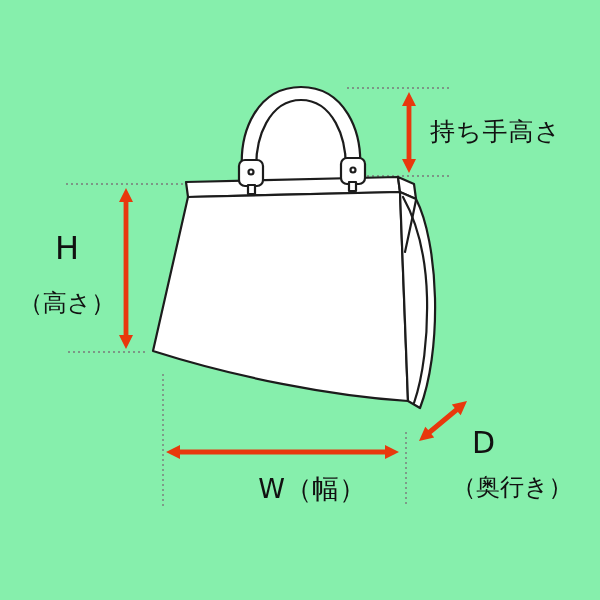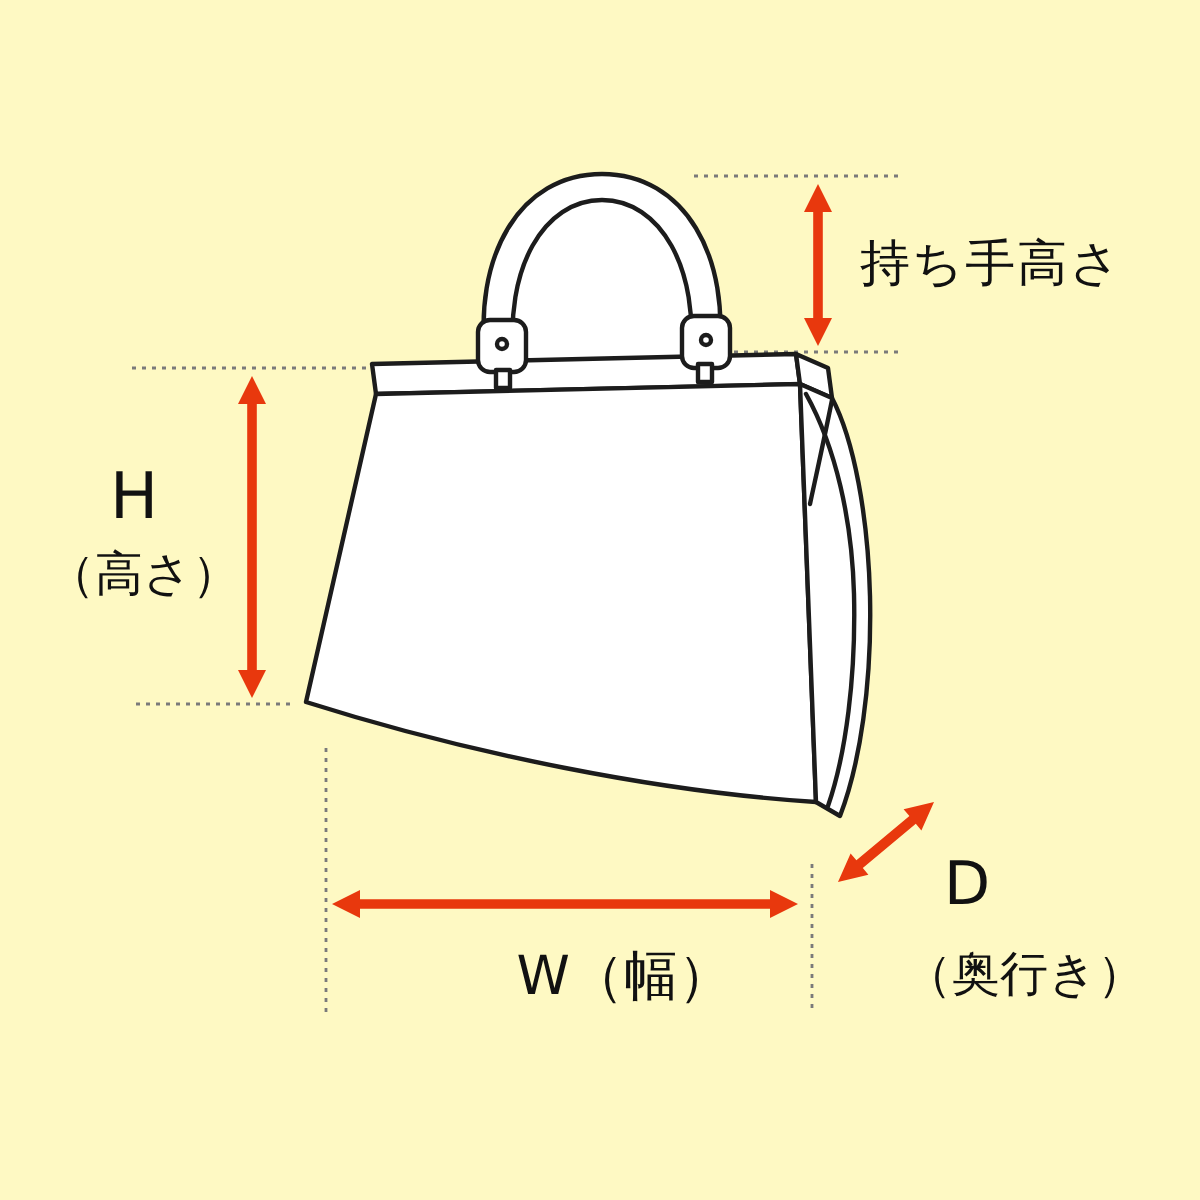--- a/index.html
+++ b/index.html
@@ -4,21 +4,21 @@
 <style>
   html, body {
     margin: 0;
     padding: 0;
     background: #ffffff;
   }
   .stage {
     position: relative;
     width: 600px;
     height: 600px;
-    background: #fef9c3;
+    background: #86efac;
     overflow: hidden;
     font-family: "DejaVu Sans", "Liberation Sans", sans-serif;
     color: #111111;
   }
   .stage svg {
     position: absolute;
     left: 0;
     top: 0;
   }
   .label {
@@ -39,22 +39,21 @@
     width: 106px;
     text-align: center;
   }
   .label-height .letter {
     display: block;
     font-size: 32px;
   }
   .label-height .sub {
     display: block;
     font-size: 24px;
-    margin-top: 4px;
-    text-align: right;
+    margin-top: 20px;
   }
   .label-width {
     left: 206px;
     top: 472px;
     width: 160px;
     text-align: right;
     font-size: 27px;
   }
   .label-depth {
     left: 452px;

